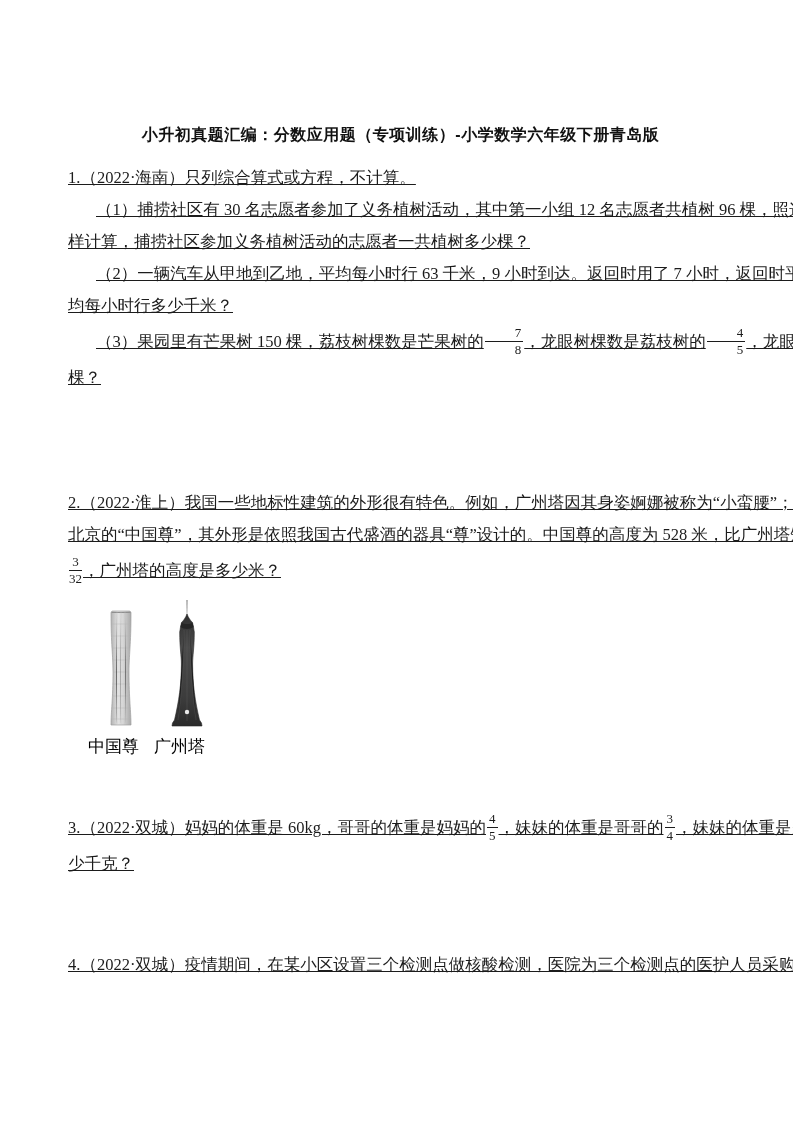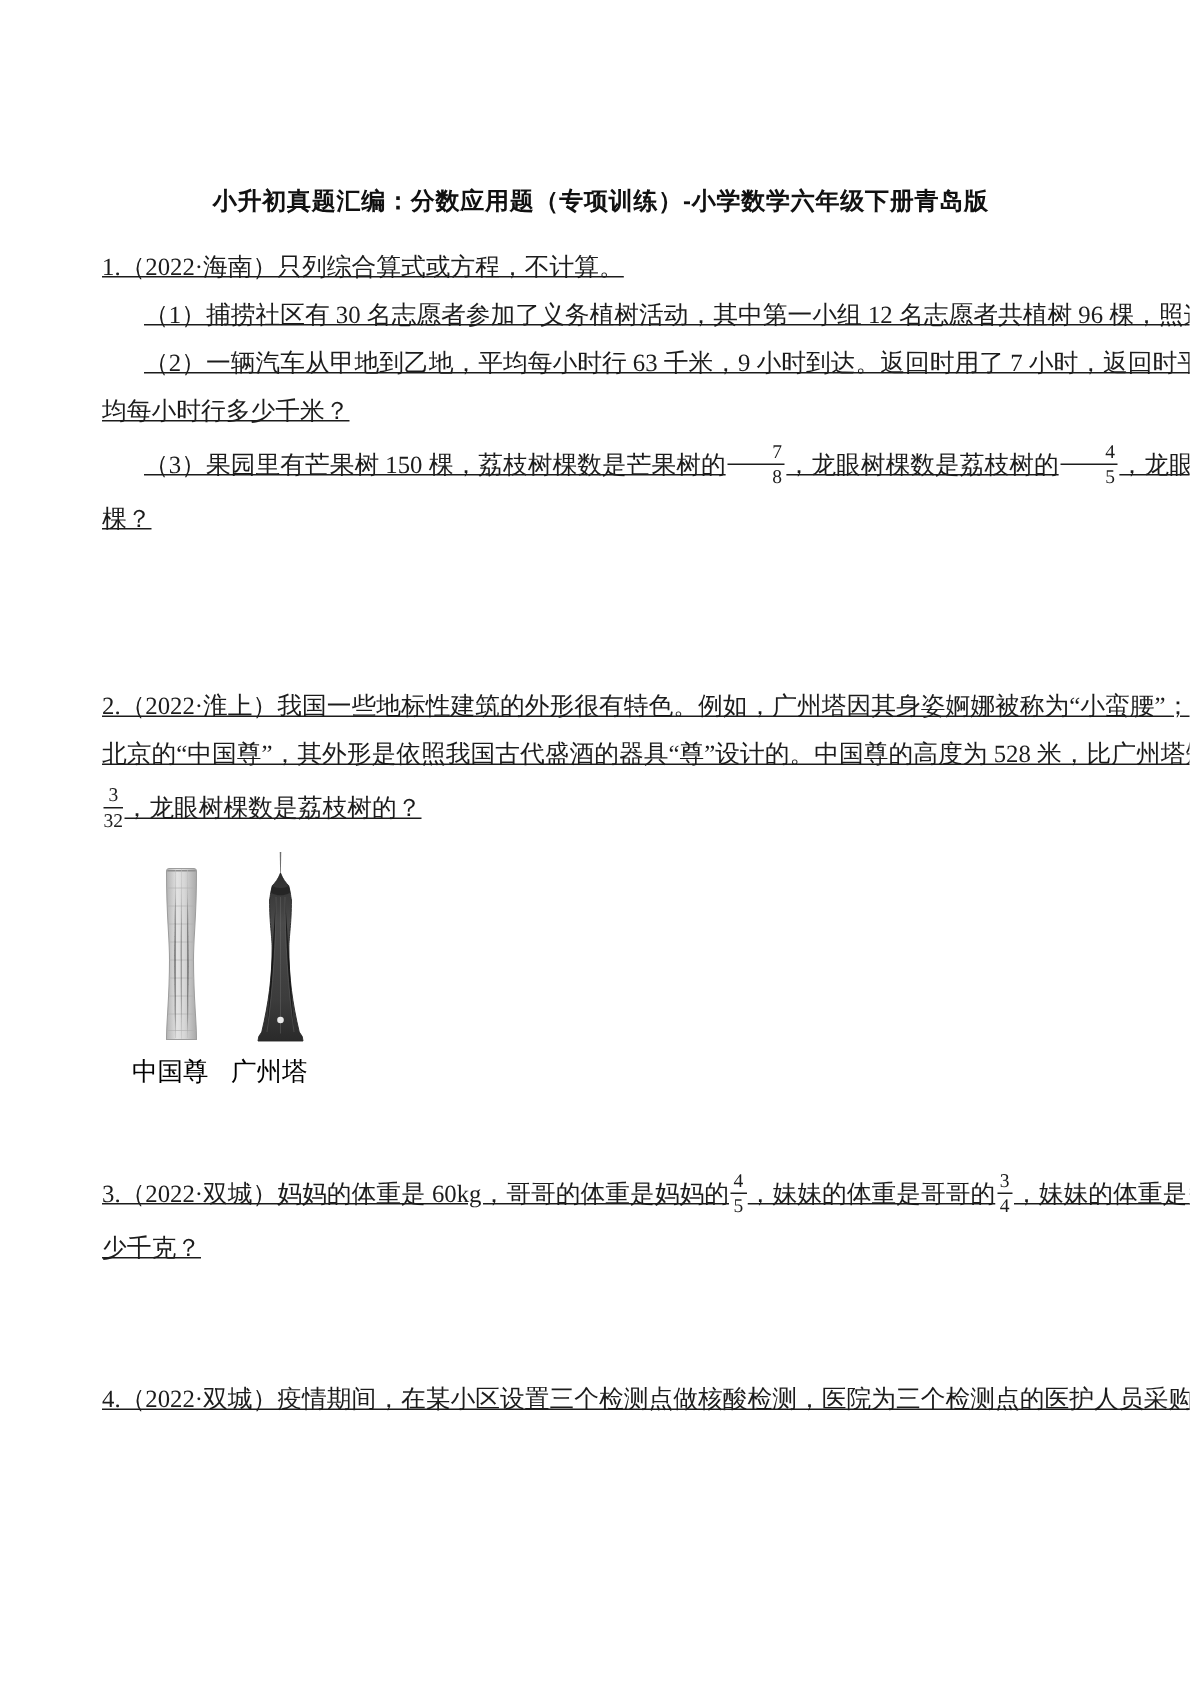--- a/index.html
+++ b/index.html
@@ -79,39 +79,40 @@
 </head>
 <body>
 
 <div class="page">
 
   <h1 class="title">小升初真题汇编：分数应用题（专项训练）-小学数学六年级下册青岛版</h1>
 
   <section class="question" id="q1">
       <div class="line"><span>1.（2022·海南）只列综合算式或方程，不计算。</span></div>
       <div class="line indent"><span>（1）捕捞社区有 30 名志愿者参加了义务植树活动，其中第一小组 12 名志愿者共植树 96 棵，照这</span></div>
+      <div class="line"><span>样计算，捕捞社区参加义务植树活动的志愿者一共植树多少棵？</span></div>
       <div class="line indent"><span>（2）一辆汽车从甲地到乙地，平均每小时行 63 千米，9 小时到达。返回时用了 7 小时，返回时平</span></div>
       <div class="line"><span>均每小时行多少千米？</span></div>
       <div class="line indent tall"><span>（3）果园里有芒果树 150 棵，荔枝树棵数是芒果树的</span><span class="frac">
           <span class="num">7</span>
           <span class="den">8</span>
         </span><span>，龙眼树棵数是荔枝树的</span><span class="frac">
           <span class="num">4</span>
           <span class="den">5</span>
         </span><span>，龙眼树有多少</span></div>
       <div class="line"><span>棵？</span></div>
     </section>
 
   <section class="question" id="q2">
       <div class="line"><span>2.（2022·淮上）我国一些地标性建筑的外形很有特色。例如，广州塔因其身姿婀娜被称为“小蛮腰”；</span></div>
       <div class="line"><span>北京的“中国尊”，其外形是依照我国古代盛酒的器具“尊”设计的。中国尊的高度为 528 米，比广州塔矮</span></div>
       <div class="line tall"><span class="frac">
           <span class="num">3</span>
           <span class="den">32</span>
-        </span><span>，龙眼树棵数是荔枝树的？</span></div>
+        </span><span>，广州塔的高度是多少米？</span></div>
     </section>
 
   <figure class="towers">
     <div class="tower-row">
       <div class="tower-col">
         <svg width="66" height="130" viewBox="0 0 66 130">
           <defs>
             <linearGradient id="zunGrad" x1="0" y1="0" x2="1" y2="0">
               <stop offset="0" stop-color="#b3b3b3"></stop>
               <stop offset="0.35" stop-color="#e2e2e2"></stop>

